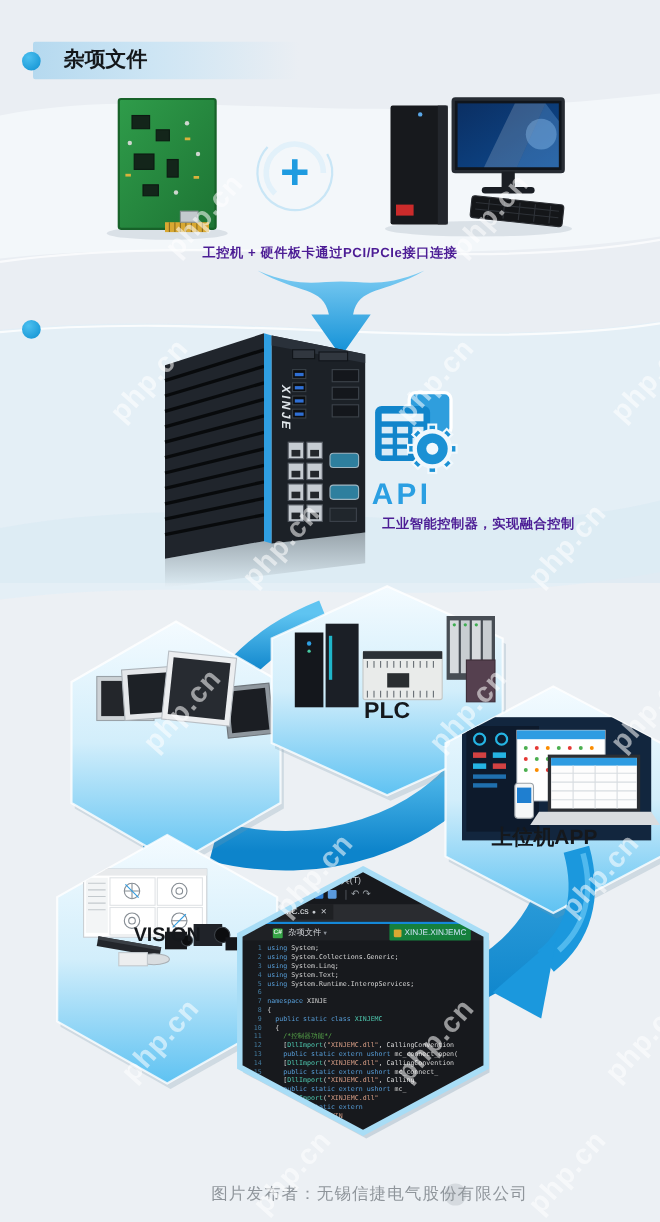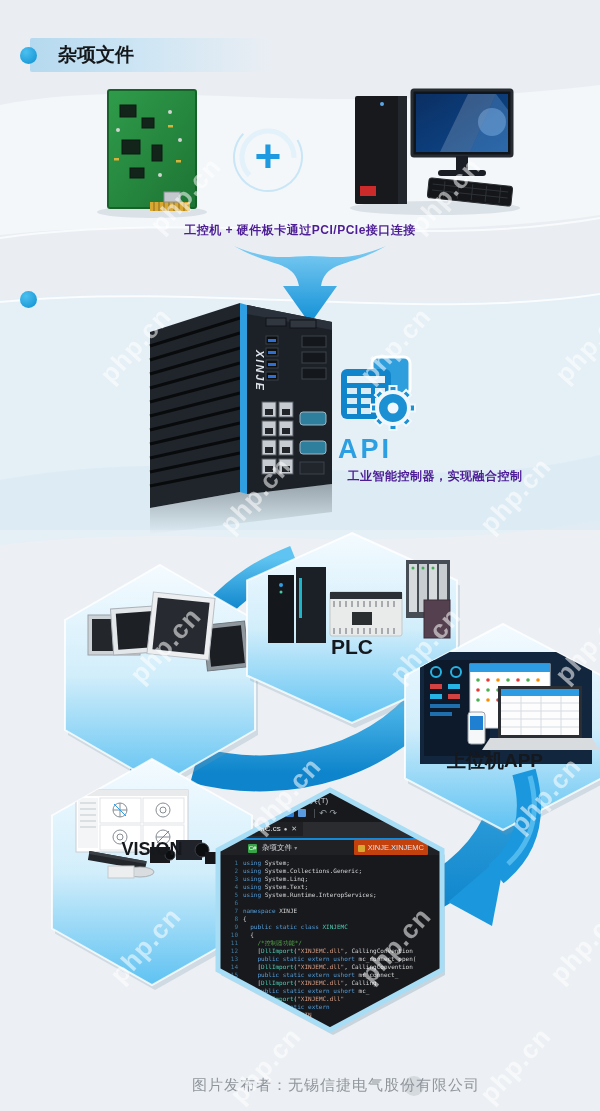--- a/index.html
+++ b/index.html
@@ -36,21 +36,21 @@
   .ed-tab{position:absolute;left:34px;top:0;height:14px;padding:0 6px;background:#1f2docde;background:#1e2023;
      font-size:8px;line-height:14px;color:#e2e5e8;font-family:"Liberation Sans",sans-serif;}
   .ed-tab .dot{color:#c7cbd0;font-size:6px;margin-left:3px;}
   .ed-tab .x{color:#c7cbd0;font-size:7px;margin-left:4px;}
   .ed-underline{position:absolute;left:0;top:48px;width:100%;height:2px;background:#1588d8;}
   .ed-crumb{position:absolute;left:0;top:50px;width:100%;height:15px;background:#1f2125;
      font-size:7.5px;line-height:15px;font-family:"Liberation Sans",sans-serif;color:#d2d5d9;}
   .ed-crumb .cs-badge{display:inline-block;width:9px;height:9px;background:#37a447;color:#fff;
      font-size:6px;line-height:9px;text-align:center;border-radius:1px;margin:0 3px 0 30px;vertical-align:middle;}
   .ed-crumb .caret{color:#8a9098;font-size:6px;}
-  .ed-crumb .scope{float:right;margin-right:14px;color:#cfe3f5;background:#c2410c;padding:0 4px;border-radius:1px;}
+  .ed-crumb .scope{float:right;margin-right:14px;color:#cfe3f5;background:#15803d;padding:0 4px;border-radius:1px;}
   .ed-crumb .scope .obj{display:inline-block;width:7px;height:7px;background:#d8a832;border-radius:1px;margin-right:3px;vertical-align:middle;}
   .ed-code{position:absolute;left:0;top:69px;width:100%;}
   .cline{height:8px;line-height:8px;font-size:6px;white-space:pre;display:flex;}
   .cline .ln{width:20px;text-align:right;padding-right:5px;color:#437a9e;flex:none;}
   .tk-k{color:#569cd6}.tk-p{color:#d4d4d4}.tk-c{color:#57a64a}.tk-s{color:#d69d85}.tk-t{color:#4ec9b0}
 
   .publisher{position:absolute;right:8px;top:1076px;width:400px;text-align:left;
      font-size:15px;color:#8f959b;letter-spacing:1px;}
   .pub-badge{position:absolute;left:404px;top:1076px;width:20px;height:20px;border-radius:50%;
      background:#c2c8cd;opacity:.55;}

